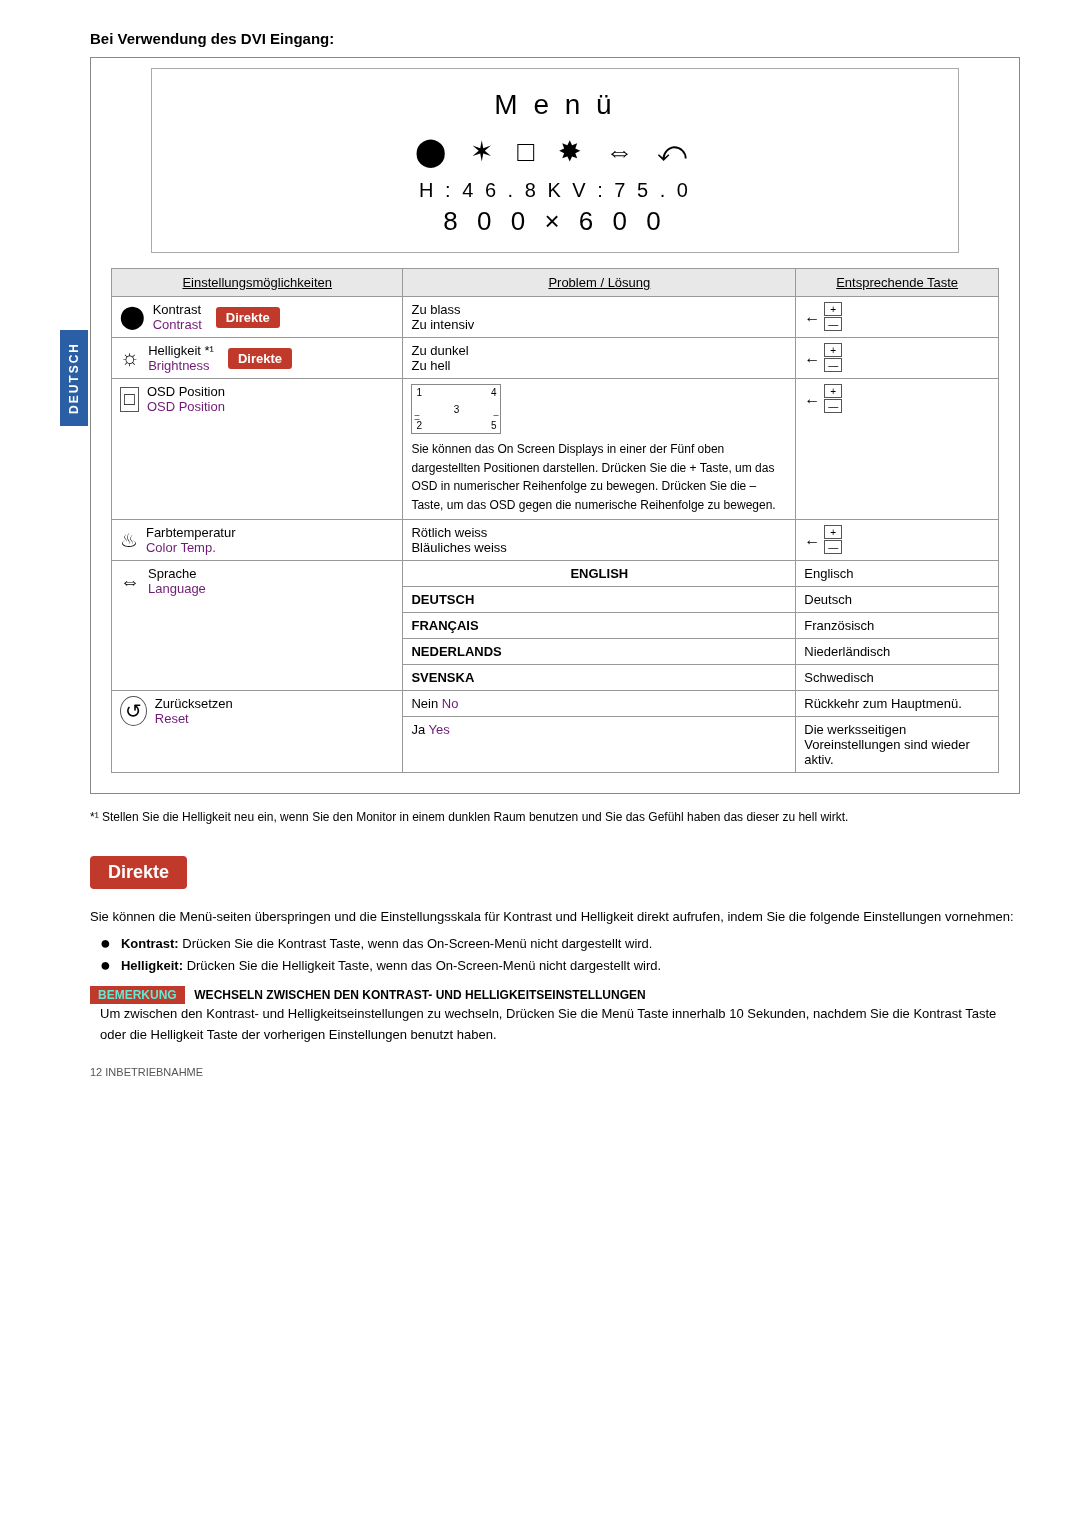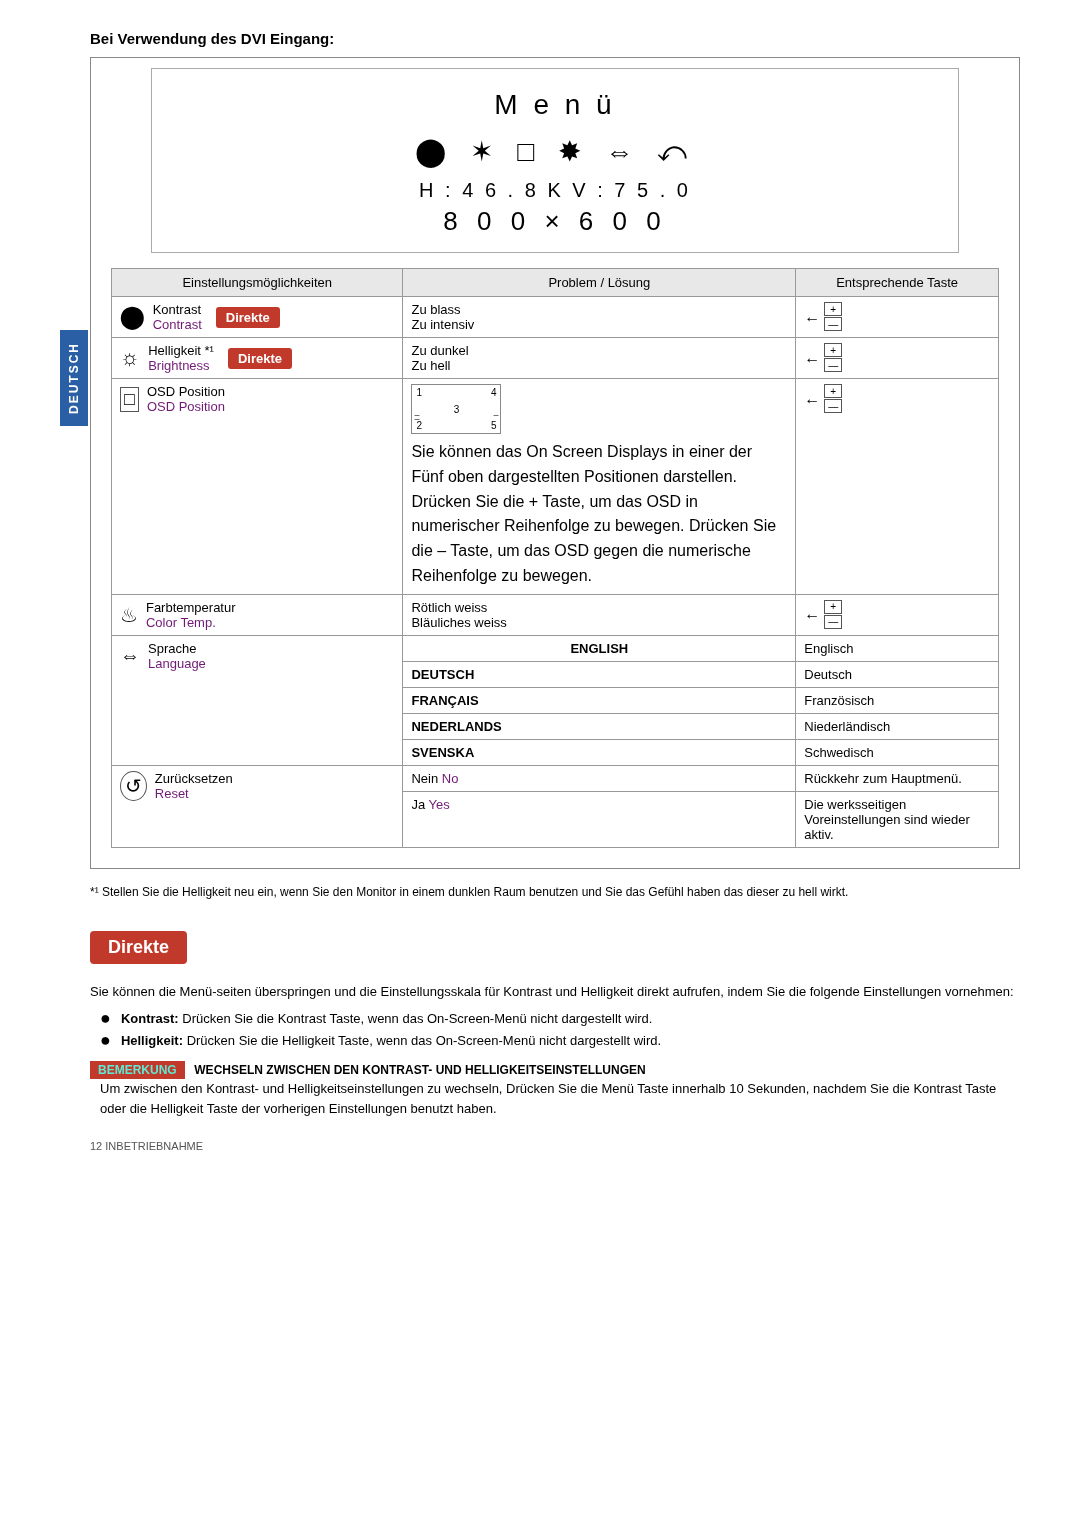--- a/index.html
+++ b/index.html
@@ -61,20 +61,21 @@
       border: 1px solid #999;
       padding: 5px 8px;
       vertical-align: top;
     }
 
     .main-table th {
       background: #e8e8e8;
       font-weight: normal;
       text-align: center;
       padding: 6px 8px;
+      text-decoration: underline;
     }
 
     .col-setting { width: 230px; }
     .col-problem { width: 310px; }
     .col-taste { width: 160px; }
 
     .direkte-btn {
       display: inline-block;
       background: #c0392b;
       color: white;
@@ -311,21 +312,21 @@
                   <span style="position:absolute; top:2px; left:4px;">1</span>
                   <span style="position:absolute; top:2px; right:4px;">4</span>
                   <span style="position:absolute; top:50%; left:50%; transform:translate(-50%,-50%);">3</span>
                   <span style="position:absolute; bottom:2px; left:4px;">2</span>
                   <span style="position:absolute; bottom:2px; right:4px;">5</span>
                   <span style="position:absolute; top:50%; left:2px;">⎯</span>
                   <span style="position:absolute; top:50%; right:2px;">⎯</span>
                   <span style="position:absolute; bottom:8px; left:2px;">⎯</span>
                 </div>
               </div>
-              <div style="font-size:16px; line-height:1.55;">Sie können das On Screen Displays in einer der Fünf oben dargestellten Positionen darstellen. Drücken Sie die + Taste, um das OSD in numerischer Reihenfolge zu bewegen. Drücken Sie die – Taste, um das OSD gegen die numerische Reihenfolge zu bewegen.</div>
+              <div style="font-size:12px; line-height:1.55;">Sie können das On Screen Displays in einer der Fünf oben dargestellten Positionen darstellen. Drücken Sie die + Taste, um das OSD in numerischer Reihenfolge zu bewegen. Drücken Sie die – Taste, um das OSD gegen die numerische Reihenfolge zu bewegen.</div>
             </td>
             <td>
               <div class="arrow-box">
                 <span class="arrow-left">←</span>
                 <div class="plus-minus-stack">
                   <div class="pm-btn">+</div>
                   <div class="pm-btn">—</div>
                 </div>
               </div>
             </td>

